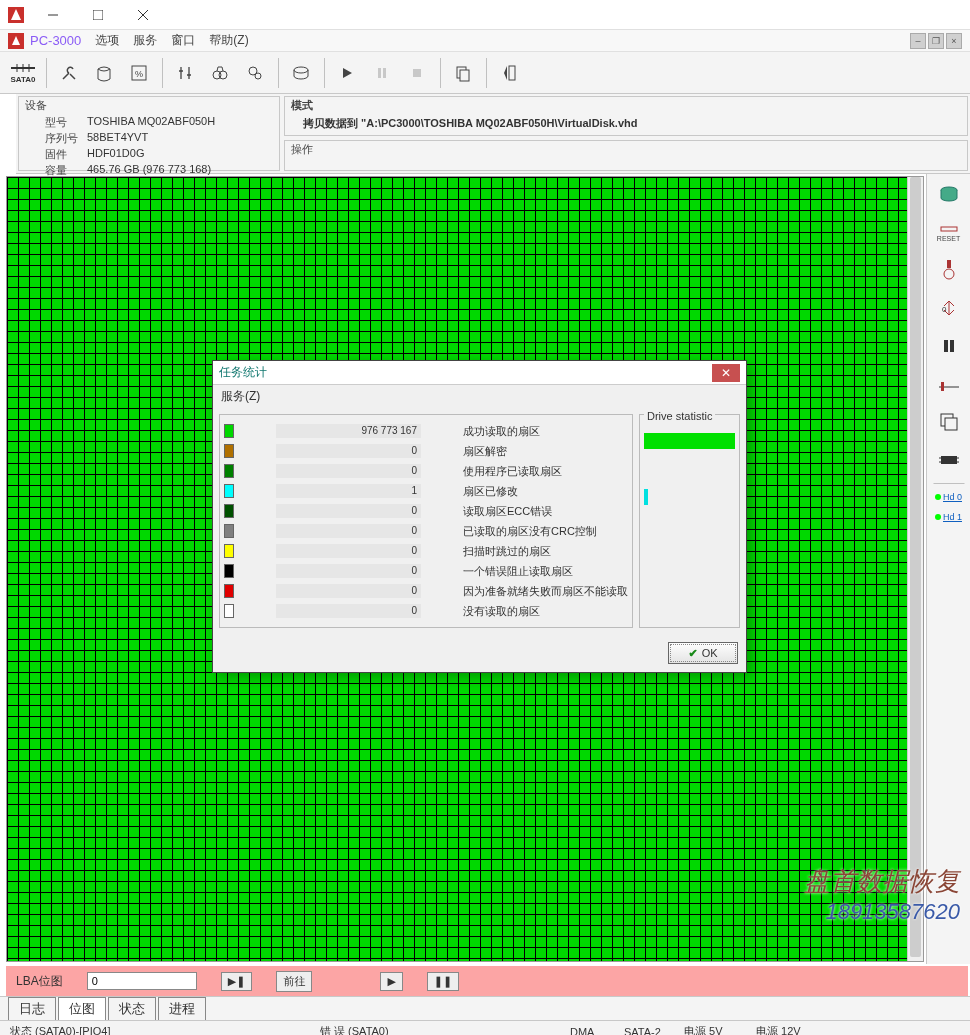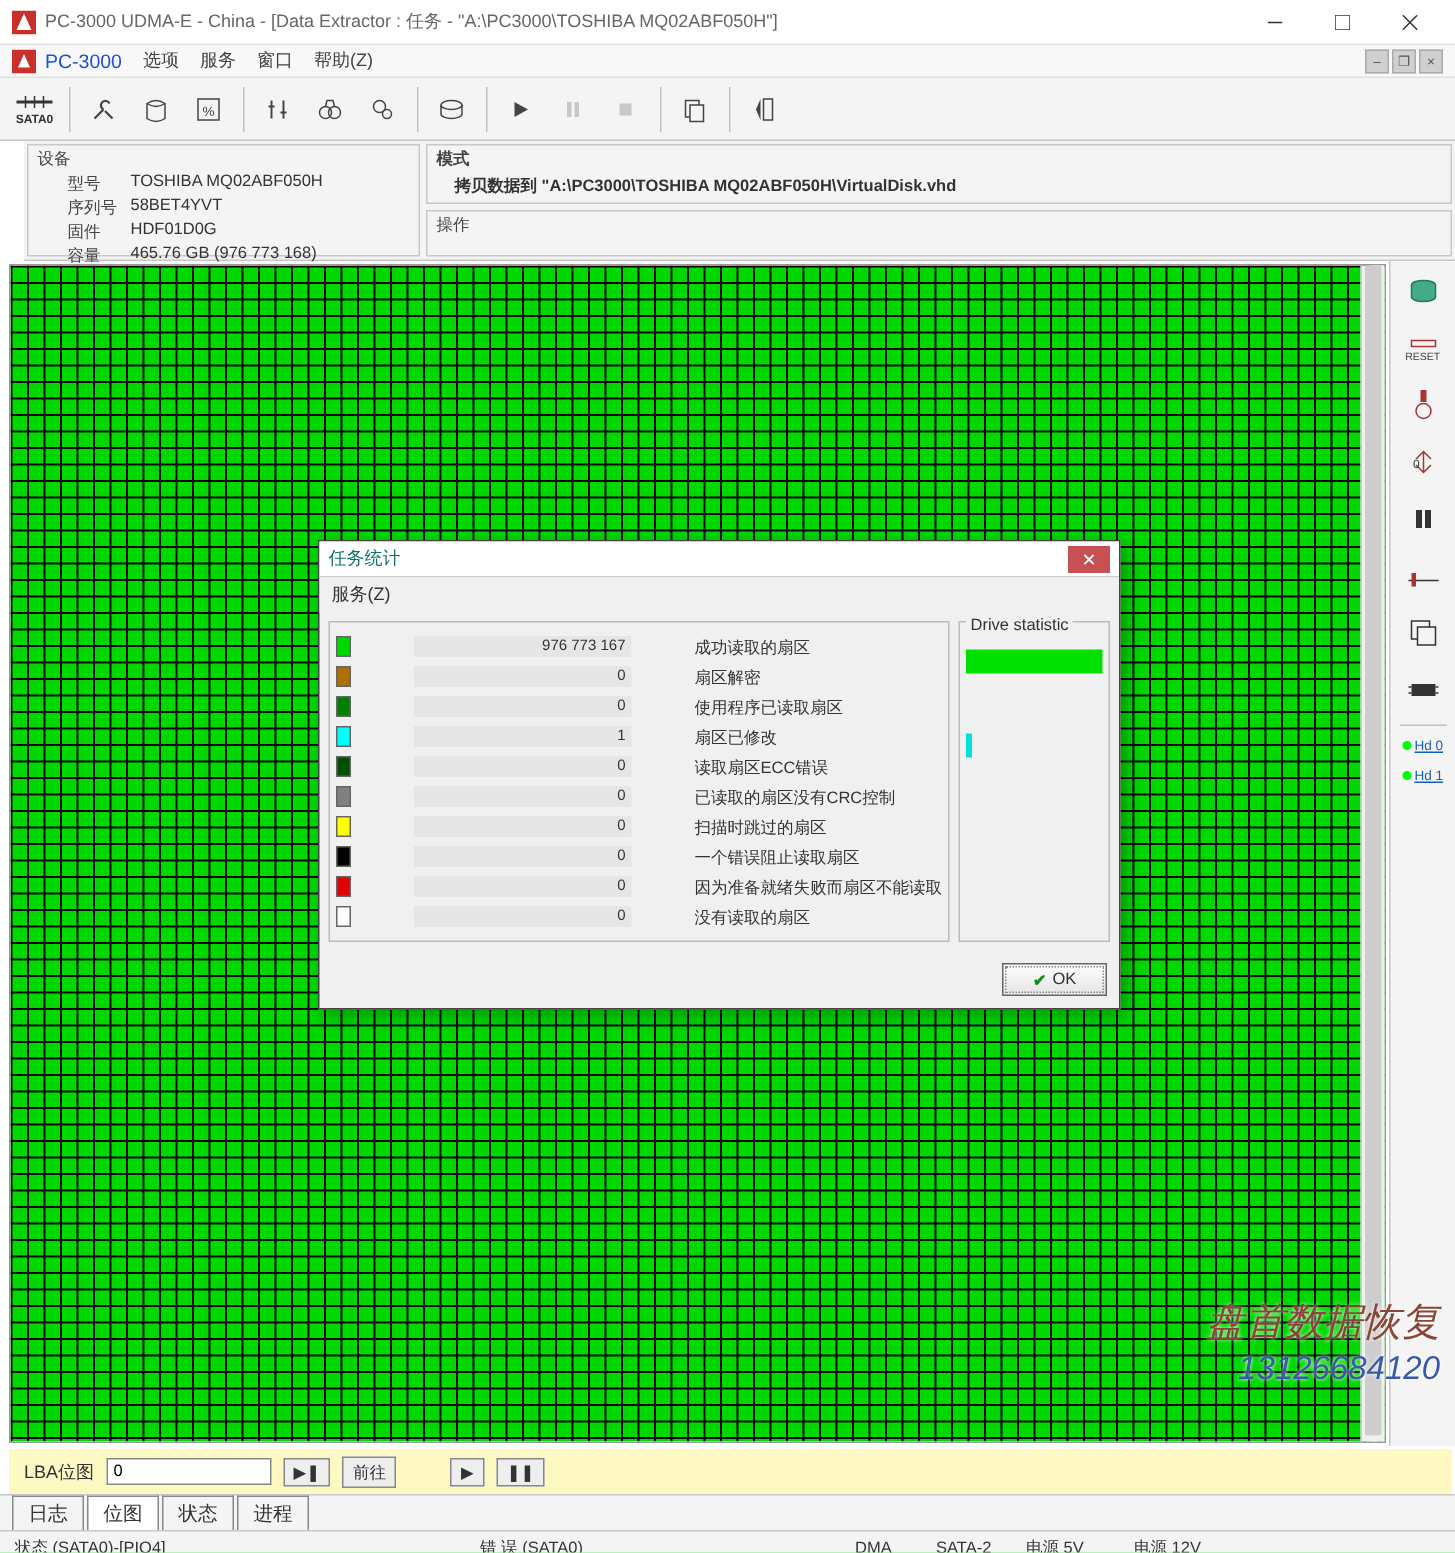--- a/index.html
+++ b/index.html
@@ -8,21 +8,21 @@
 
 .titlebar { height: 30px; background: #fff; border-bottom: 1px solid #e0e0e0; display: flex; align-items: center; padding: 0 8px; }
 .titlebar .ico { width: 16px; height: 16px; margin-right: 6px; display:inline-flex; align-items:center; justify-content:center;}
 .titlebar .ttl { color: #666; font-size: 12px; flex: 1; white-space: nowrap; overflow: hidden; }
 .winbtns { display: flex; gap: 0; }
 .winbtn { width: 45px; height: 28px; display: flex; align-items: center; justify-content: center; color: #555; font-size: 12px; }
 
 
 .mdirow { height: 22px; display: flex; align-items: center; padding: 0 8px; background: #f8f8f8; border-bottom: 1px solid #e0e0e0;}
 .mdirow .ico { width:16px; height:16px; margin-right:6px; }
-.mdirow .app { font-size: 13px; color: #1d4ed8; margin-right: 14px; }
+.mdirow .app { font-size: 13px; color: #8b5cf6; margin-right: 14px; }
 .mdirow .menuitem { margin-right: 14px; color: #444; }
 .mdirow .spacer { flex: 1; }
 .mdismall { width: 16px; height: 16px; background: #d0d0d0; border: 1px solid #aaa; margin-left: 2px; font-size: 9px; display:flex; align-items:center; justify-content:center; color:#555;}
 
 
 .toolbar { height: 42px; background: #f4f4f4; border-bottom: 1px solid #c8c8c8; display: flex; align-items: center; padding: 0 6px; }
 .tbtn { width: 34px; height: 36px; display: flex; align-items: center; justify-content: center; border: 1px solid transparent; margin-right: 1px; color:#444; }
 .tsep { width: 1px; height: 30px; background: #c0c0c0; margin: 0 5px; }
 .sata-label { font-size:8px; font-weight:bold; color:#333; }
 
@@ -54,21 +54,21 @@
 .scrollthumb { position:absolute; top:0; left:2px; right:2px; height:780px; background:#cdcdcd; border-radius:2px;}
 
 
 .rightbar { width: 44px; background: #f4f4f4; border-left: 1px solid #c8c8c8; display:flex; flex-direction:column; align-items:center; padding-top:4px; gap:6px;}
 .rbtn { width: 36px; height: 32px; border: 1px solid transparent; display:flex; align-items:center; justify-content:center; font-size:16px; color:#444;}
 .rbtn.sep { border-bottom:1px solid #c0c0c0; height:1px; width:32px; padding:0;}
 .hdlabel { font-size:9px; color:#1060c0; text-decoration:underline; display:flex; align-items:center; gap:2px; padding:2px;}
 .hdlabel .led { width:6px; height:6px; background:#0f0; border-radius:50%;}
 
 
-.belowmap { height: 30px; display:flex; align-items:center; padding: 0 10px; gap:8px; background:#fef9c3; margin:2px 2px 0 6px;}
+.belowmap { height: 30px; display:flex; align-items:center; padding: 0 10px; gap:24px; background:#fca5a5; margin:2px 2px 0 6px;}
 .lbabtn { border:1px solid #888; padding:2px 6px; font-size:11px; background:#eee;}
 .lbain { border:1px solid #888; padding:2px 4px; font-size:11px; width:110px; background:#fff;}
 
 
 .tabsrow { height:24px; display:flex; align-items:flex-end; padding:0 8px; gap:2px; border-top:1px solid #c8c8c8; background:#f4f4f4;}
 .tabsrow .tab { border:1px solid #888; border-bottom:none; padding:2px 10px; font-size:13px; background:#f4f4f4;}
 .tabsrow .tab.active { background:#fff;}
 
 
 .statgroup { padding: 2px 4px; background:#f4f4f4; border-top:1px solid #c8c8c8;}
@@ -105,21 +105,20 @@
 </head>
 <body>
 
 <div class="titlebar">
   <span class="ico">
     <svg width="16" height="16">
         <rect width="16" height="16" fill="#c9302c"></rect>
         <path d="M8 2 L13 13 L3 13 Z" fill="#fff"></path>
       </svg>
   </span>
-  <span class="ttl">PC-3000 UDMA-E - China - [Data Extractor : 任务 - "A:\PC3000\TOSHIBA MQ02ABF050H"]</span>
   <div class="winbtns">
     <div class="winbtn">
       <svg width="10" height="10">
           <line x1="0" y1="5" x2="10" y2="5" stroke="#333"></line>
         </svg>
     </div>
     <div class="winbtn">
       <svg width="10" height="10">
           <rect x="0" y="0" width="10" height="10" fill="none" stroke="#333"></rect>
         </svg>
@@ -365,21 +364,21 @@
     <span class="statlabel" style="width:54px;">DMA</span>
     <span class="statlabel" style="width:60px;">SATA-2</span>
     <span class="statlabel" style="width:72px;">电源 5V</span>
     <span class="statlabel">电源 12V</span>
   </div>
 
 </div>
 
 <div class="watermark">
   <div class="l1">盘首数据恢复</div>
-  <div class="l2">13126684120</div>
+  <div class="l2">18913587620</div>
 </div>
 
 <div class="dialog">
   <div class="dlgtitle">
     <span class="t">任务统计</span>
     <span class="dlgclose">✕</span>
   </div>
   <div class="dlgmenu">服务(Z)</div>
   <div class="dlgbody">
     <div class="statsbox" id="statsbox">

